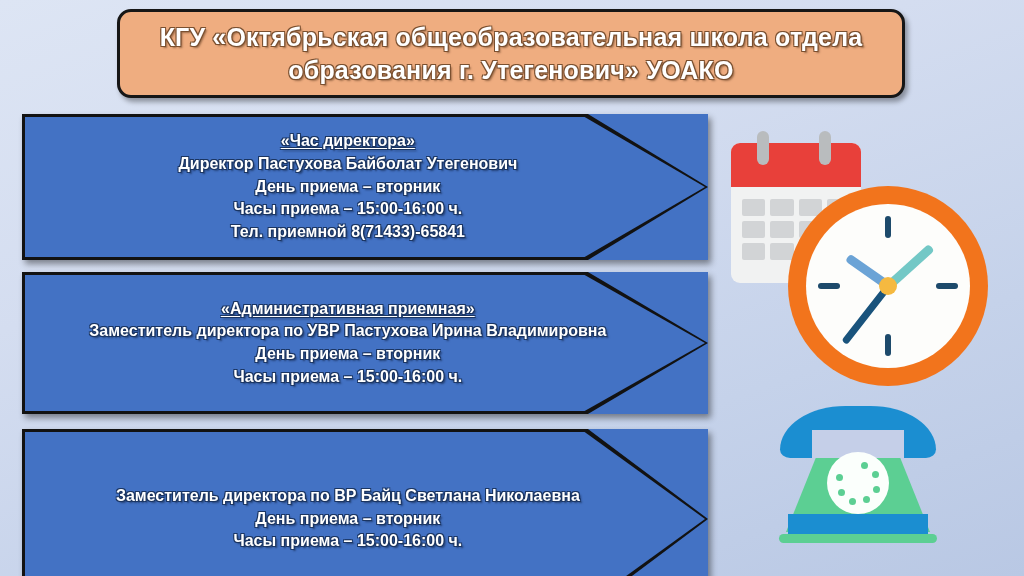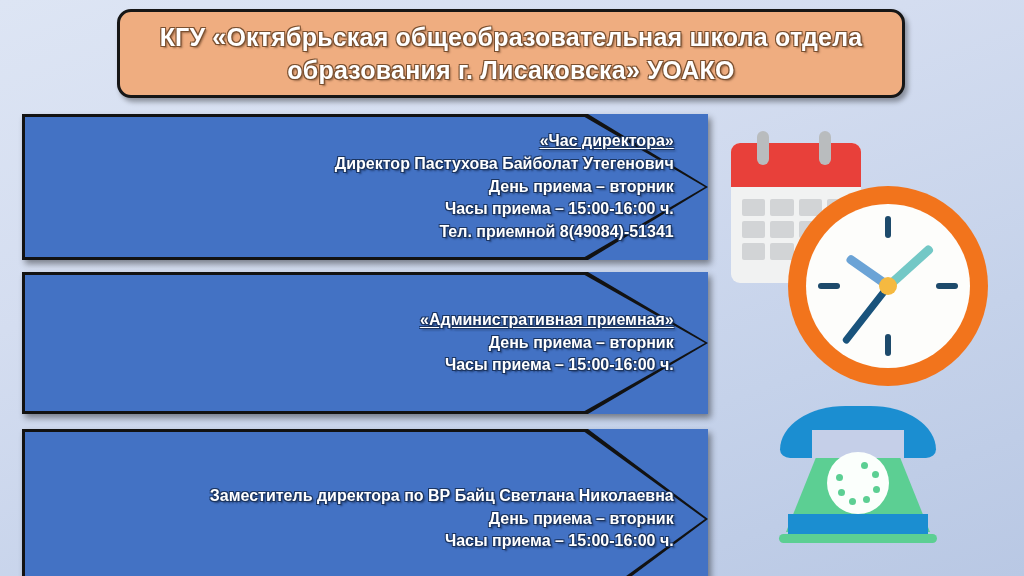--- a/index.html
+++ b/index.html
@@ -75,21 +75,21 @@
     right: 3px;
     bottom: 3px;
     background: #4372c4;
     clip-path: polygon(0% 0%, 82.3% 0%, 100% 50%, 82.3% 100%, 0% 100%);
   }
 
   .arrow-text {
     position: relative;
     z-index: 3;
     color: #ffffff;
-    text-align: right;
+    text-align: center;
     font-weight: bold;
     line-height: 1.42;
     width: 100%;
     padding-right: 5%;
     box-sizing: border-box;
     text-shadow:
        1px 1px 0 #1b3561,
       -1px 1px 0 #1b3561,
        1px -1px 0 #1b3561,
       -1px -1px 0 #1b3561,
@@ -197,41 +197,42 @@
 </style>
 </head>
 <body>
 
 <div class="slide">
 
   <div class="title-banner">
     <div class="title-text">
       <span>КГУ «Октябрьская общеобразовательная школа отдела</span>
       <br>
-      <span>образования г. Лисаковска» УОАКО</span>
+      <span>образования г. Утегенович» УОАКО</span>
     </div>
   </div>
 
   <div class="arrow" id="arrow-1">
     <div class="arrow-shape"></div>
     <div class="arrow-inner"></div>
     <div class="arrow-text">
       <span class="arrow-line heading">«Час директора»</span>
       <span class="arrow-line">Директор Пастухова Байболат Утегенович</span>
       <span class="arrow-line">День приема – вторник</span>
       <span class="arrow-line">Часы приема – 15:00-16:00 ч.</span>
-      <span class="arrow-line">Тел. приемной  8(49084)-51341</span>
+      <span class="arrow-line">Тел. приемной  8(71433)-65841</span>
     </div>
   </div>
 
   <div class="arrow" id="arrow-2">
     <div class="arrow-shape"></div>
     <div class="arrow-inner"></div>
     <div class="arrow-text">
       <span class="arrow-line heading">«Административная приемная»</span>
+      <span class="arrow-line">Заместитель директора по УВР Пастухова Ирина Владимировна</span>
       <span class="arrow-line">День приема – вторник</span>
       <span class="arrow-line">Часы приема – 15:00-16:00 ч.</span>
     </div>
   </div>
 
   <div class="arrow" id="arrow-3">
     <div class="arrow-shape"></div>
     <div class="arrow-inner"></div>
     <div class="arrow-text">
       <span class="arrow-line">Заместитель директора по ВР Байц Светлана Николаевна</span>

